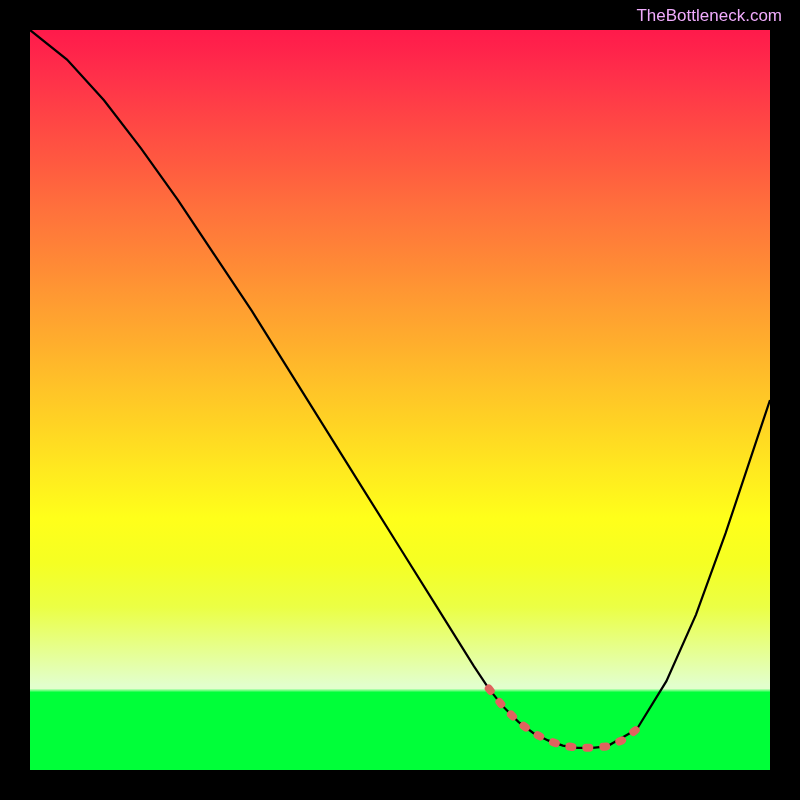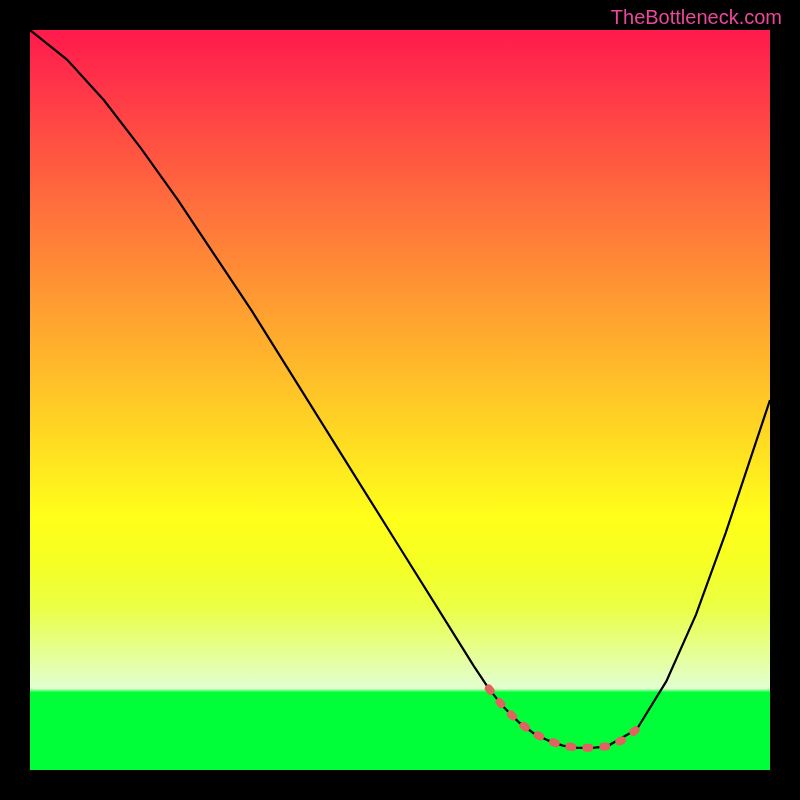--- a/index.html
+++ b/index.html
@@ -7,22 +7,22 @@
     width: 800px;
     height: 800px;
     background: #000;
     position: relative;
     font-family: Arial, sans-serif;
   }
   .attribution {
     position: absolute;
     top: 6px;
     right: 18px;
-    color: #ec4899;
-    font-size: 20px;
+    color: #f0abfc;
+    font-size: 17px;
     font-weight: 500;
     z-index: 10;
   }
   .plot-area {
     position: absolute;
     left: 30px;
     top: 30px;
     width: 740px;
     height: 740px;
     background: linear-gradient(to bottom,

